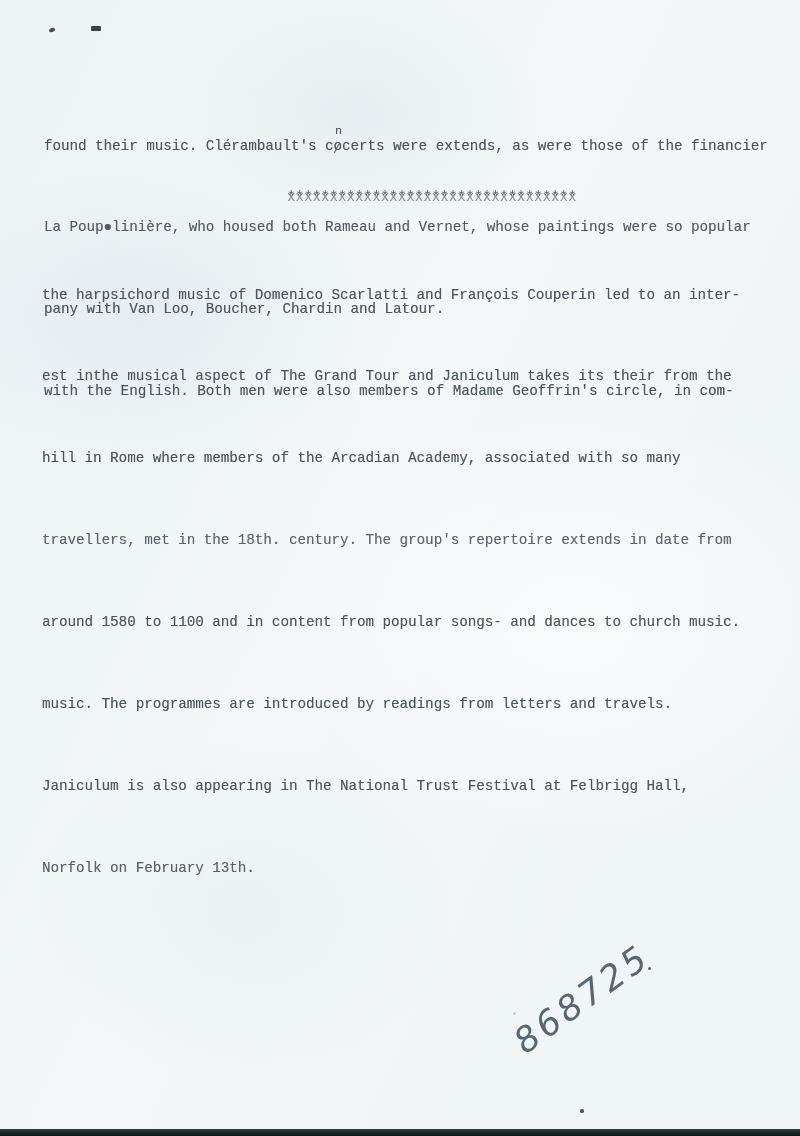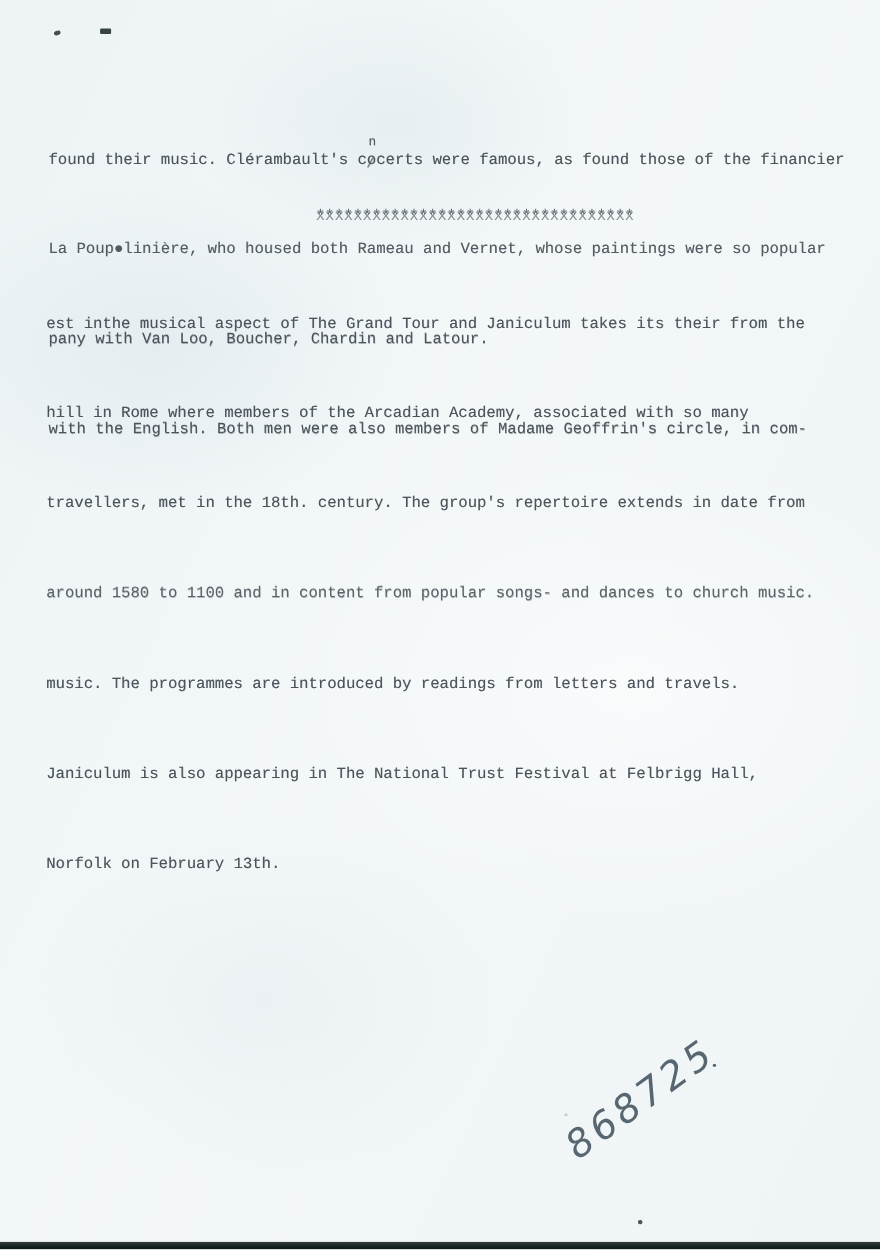--- a/index.html
+++ b/index.html
@@ -109,32 +109,33 @@
 </style>
 </head>
 <body>
 
 <div class="page">
 
   <div class="artifact mark-dot"></div>
   <div class="artifact mark-dash"></div>
 
   <div class="typed para1">
-    <div class="line"><span>found their music. Clérambault's co</span><span class="insert-wrap"><span class="insert-sup">n</span><span class="insert-caret">/</span></span><span>certs were famous, as found those of the financier</span></div>
+    <div class="line"><span>found their music. Clérambault's co</span><span class="insert-wrap"><span class="insert-sup">n</span><span class="insert-caret">/</span></span><span>certs were extends, as were those of the financier</span></div>
     <div class="line">La Poup●linière, who housed both Rameau and Vernet, whose paintings were so popular</div>
     <div class="line">pany with Van Loo, Boucher, Chardin and Latour.</div>
     <div class="line">with the English. Both men were also members of Madame Geoffrin's circle, in com-</div>
   </div>
 
   <div class="separator">
     <span class="sep-x">xxxxxxxxxxxxxxxxxxxxxxxxxxxxxxxxxx</span>
     <span class="sep-stars">**********************************</span>
   </div>
 
   <div class="typed para2">
+    <div class="line">the harpsichord music of Domenico Scarlatti and François Couperin led to an inter-</div>
     <div class="line">est inthe musical aspect of The Grand Tour and Janiculum takes its their from the</div>
     <div class="line">hill in Rome where members of the Arcadian Academy, associated with so many</div>
     <div class="line">travellers, met in the 18th. century. The group's repertoire extends in date from</div>
     <div class="line">around 1580 to 1100 and in content from popular songs- and dances to church music.</div>
     <div class="line">music. The programmes are introduced by readings from letters and travels.</div>
     <div class="line">Janiculum is also appearing in The National Trust Festival at Felbrigg Hall,</div>
     <div class="line">Norfolk on February 13th.</div>
   </div>
 
   <svg class="handwritten-svg" width="250" height="160">

